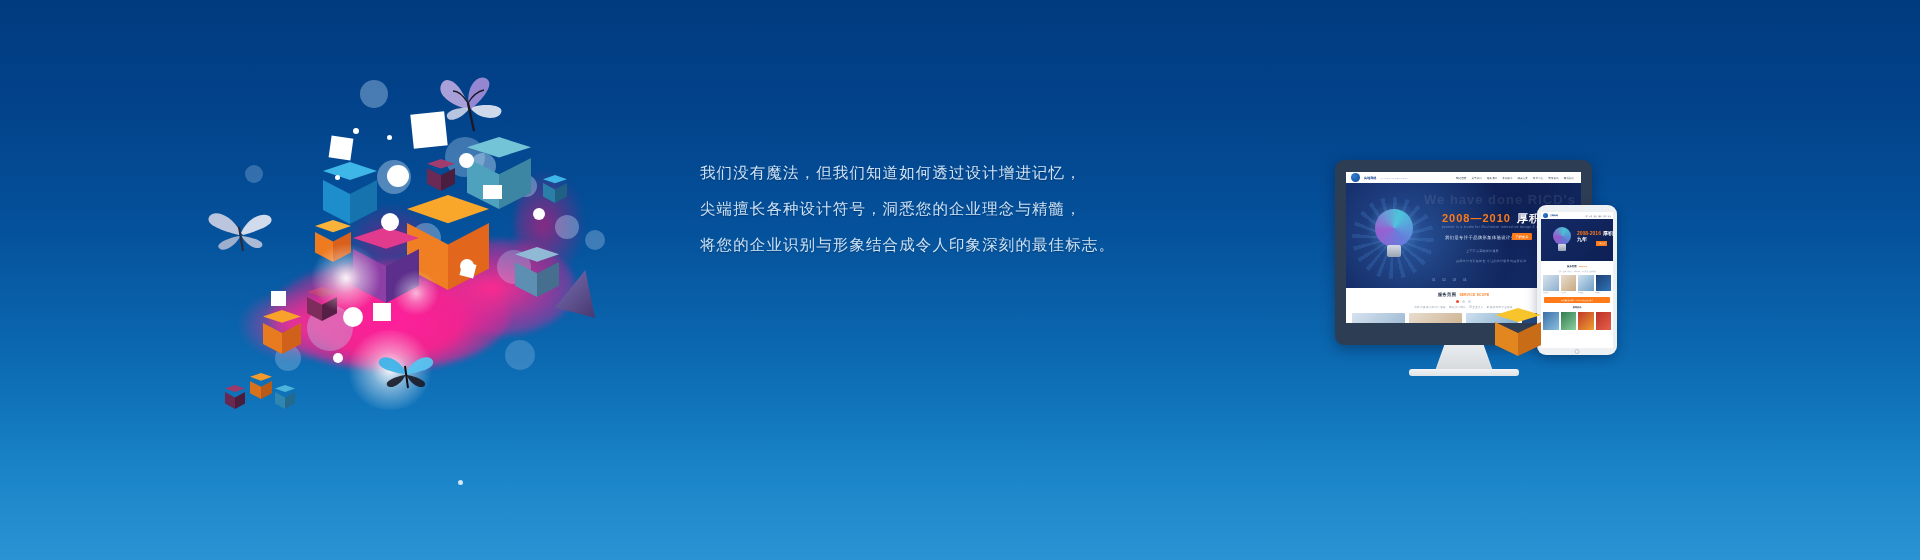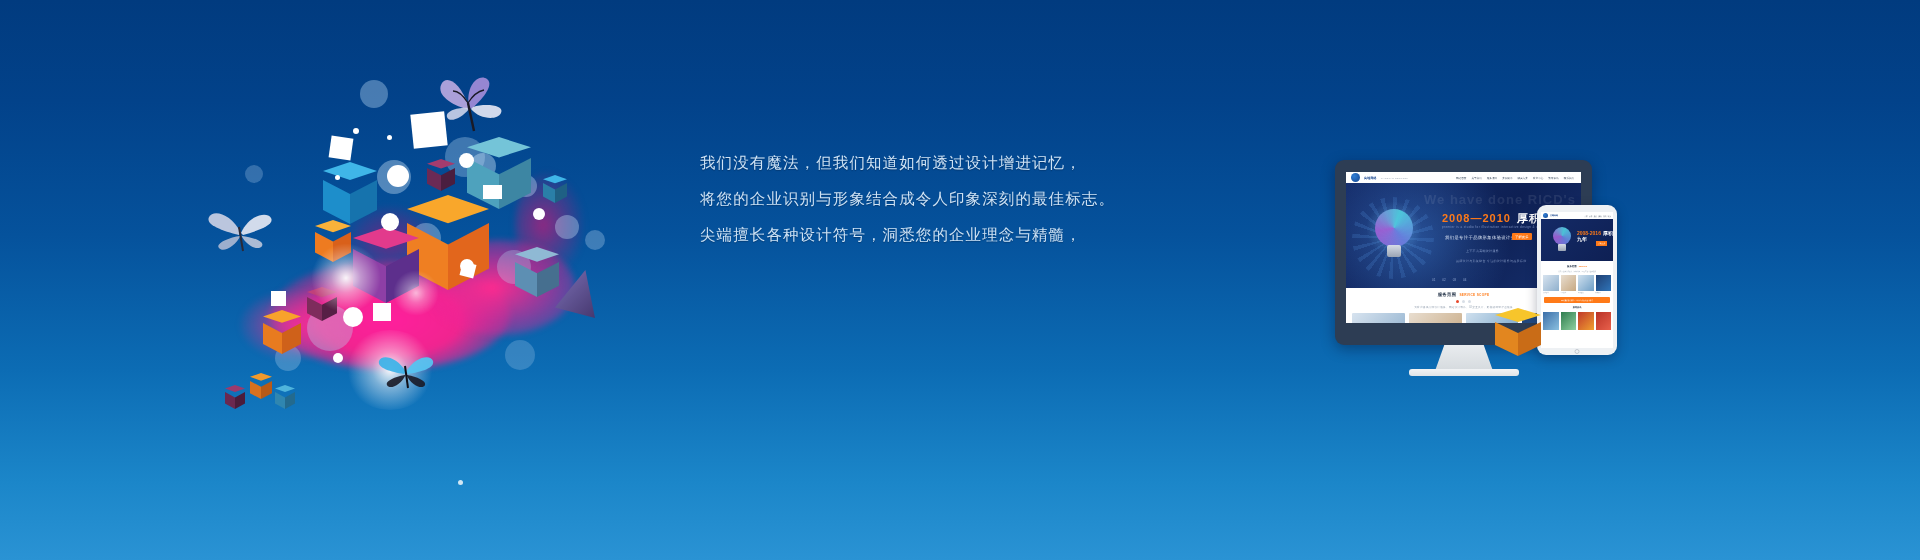--- a/index.html
+++ b/index.html
@@ -47,21 +47,21 @@
   #subhead {
     margin-top:10px;
     font-family:"Liberation Serif","DejaVu Serif",serif;
     font-size:27px; font-weight:bold; font-style:italic; letter-spacing:.4px;
     background: linear-gradient(to bottom,#ffffff 0%,#f2f4f6 50%,#c3c8cd 100%);
     -webkit-background-clip:text; background-clip:text;
     -webkit-text-fill-color:transparent; color:transparent;
     filter: drop-shadow(2px 2px 0px rgba(0,25,60,.45));
     white-space:nowrap;
   }
-  #bodytext { margin-top:22px; }
+  #bodytext { margin-top:32px; }
   #bodytext p {
     font-size:15.5px; color:#cfe3f5; letter-spacing:1.1px;
     line-height:25px; margin-bottom:11px;
     text-shadow:0 1px 1px rgba(0,20,50,.35);
     white-space:nowrap;
   }
 
   
   #devices { position:absolute; left:1325px; top:160px; width:330px; height:230px; }
 
@@ -343,22 +343,22 @@
         <path d="M31 24 C26 36,14 40,12 35 C10 30,24 26,30 25 Z" fill="#1a1a26" opacity=".9"></path>
         <path d="M31 24 C36 36,48 40,50 35 C52 30,38 26,32 25 Z" fill="#1a1a26" opacity=".9"></path>
         <path d="M30 16 L33 38" stroke="#101018" stroke-width="2" fill="none"></path>
       </svg>
     </div>
   </div>
 
   <div id="copy">
     <div id="bodytext">
       <p>我们没有魔法，但我们知道如何透过设计增进记忆，</p>
+      <p>尖端擅长各种设计符号，洞悉您的企业理念与精髓，</p>
       <p>将您的企业识别与形象结合成令人印象深刻的最佳标志。</p>
-      <p>尖端擅长各种设计符号，洞悉您的企业理念与精髓，</p>
     </div>
   </div>
 
   <div id="devices">
 
     <div id="monitor">
       <div id="monitor-screen">
 
         <div class="site-header">
           <div class="site-logo"></div>

